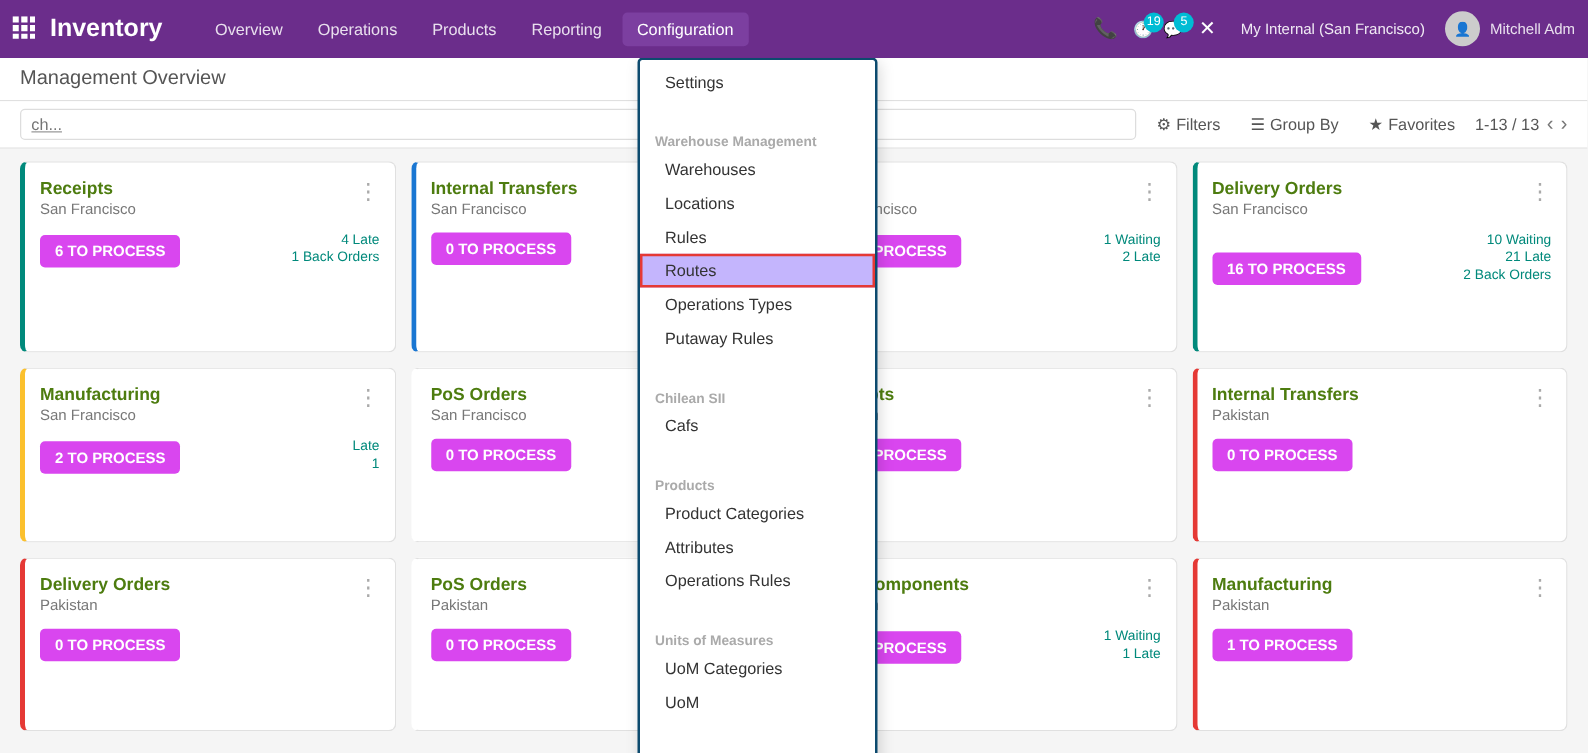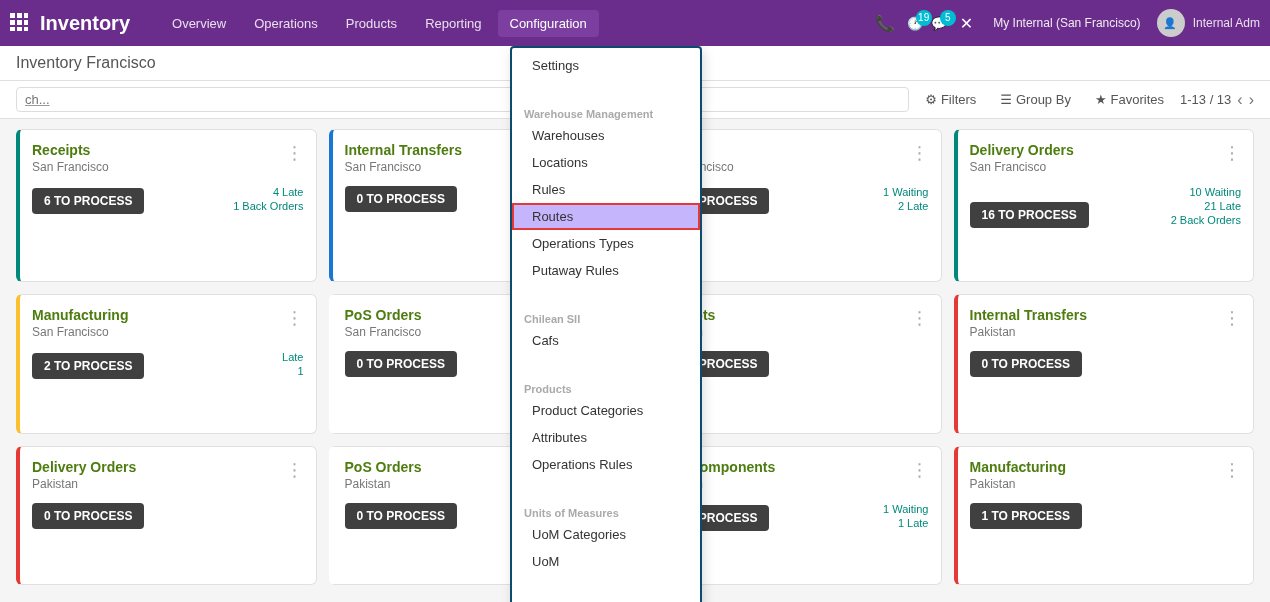--- a/index.html
+++ b/index.html
@@ -106,21 +106,21 @@
     .card.border-red { border-left-color: #e53935; }
     .card.border-none { border-left: 4px solid transparent; }
 
     .card-header { display: flex; justify-content: space-between; align-items: flex-start; }
     .card-title { color: #4d7c0f; font-weight: bold; font-size: 14px; cursor: pointer; }
     .card-location { color: #777; font-size: 12px; margin-top: 2px; }
     .card-dots { color: #aaa; cursor: pointer; font-size: 18px; }
 
     .card-body { display: flex; justify-content: space-between; align-items: flex-end; margin-top: 12px; }
     .process-btn {
-      background: #404040;
+      background: #d946ef;
       color: white;
       border: none;
       padding: 6px 12px;
       border-radius: 4px;
       font-size: 12px;
       cursor: pointer;
       font-weight: bold;
     }
     .card-stats { text-align: right; font-size: 11px; color: #00897b; }
     .card-stats .stat { margin-bottom: 2px; }
@@ -187,26 +187,26 @@
       <span>🕐</span>
       <span class="badge">19</span>
     </span>
     <span class="badge-btn">
       <span>💬</span>
       <span class="badge">5</span>
     </span>
     <span class="nav-icon-btn">✕</span>
     <span class="company-name">My Internal (San Francisco)</span>
     <div class="avatar">👤</div>
-    <span style="color:rgba(255,255,255,0.85);font-size:12px;">Internal Adm</span>
+    <span style="color:rgba(255,255,255,0.85);font-size:12px;">Mitchell Adm</span>
   </div>
 </div>
 
 <div class="sub-header">
-  <span class="page-title">Inventory Francisco</span>
+  <span class="page-title">Management Overview</span>
 </div>
 
 <div class="toolbar">
   <input class="search-box" type="text" placeholder="ch..." style="">
   <div class="toolbar-btn">
     <span>⚙</span>
     <span>Filters</span>
   </div>
   <div class="toolbar-btn">
     <span>☰</span>

